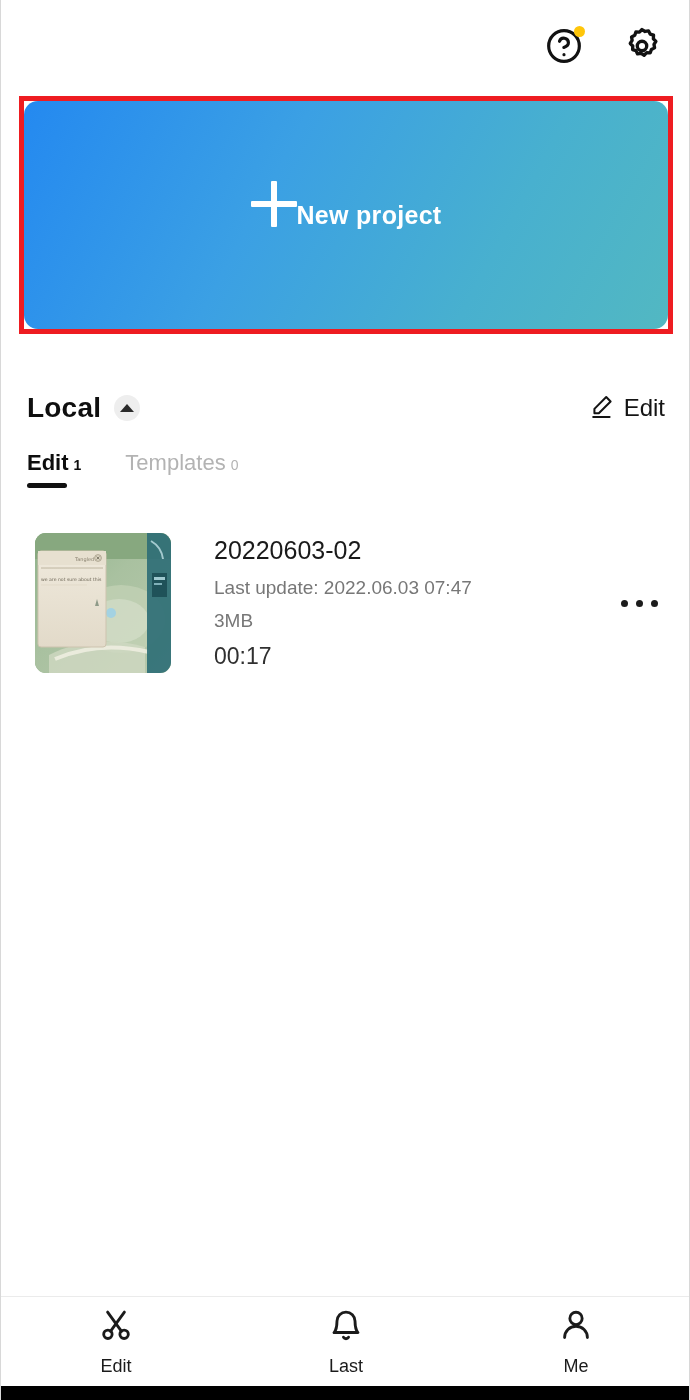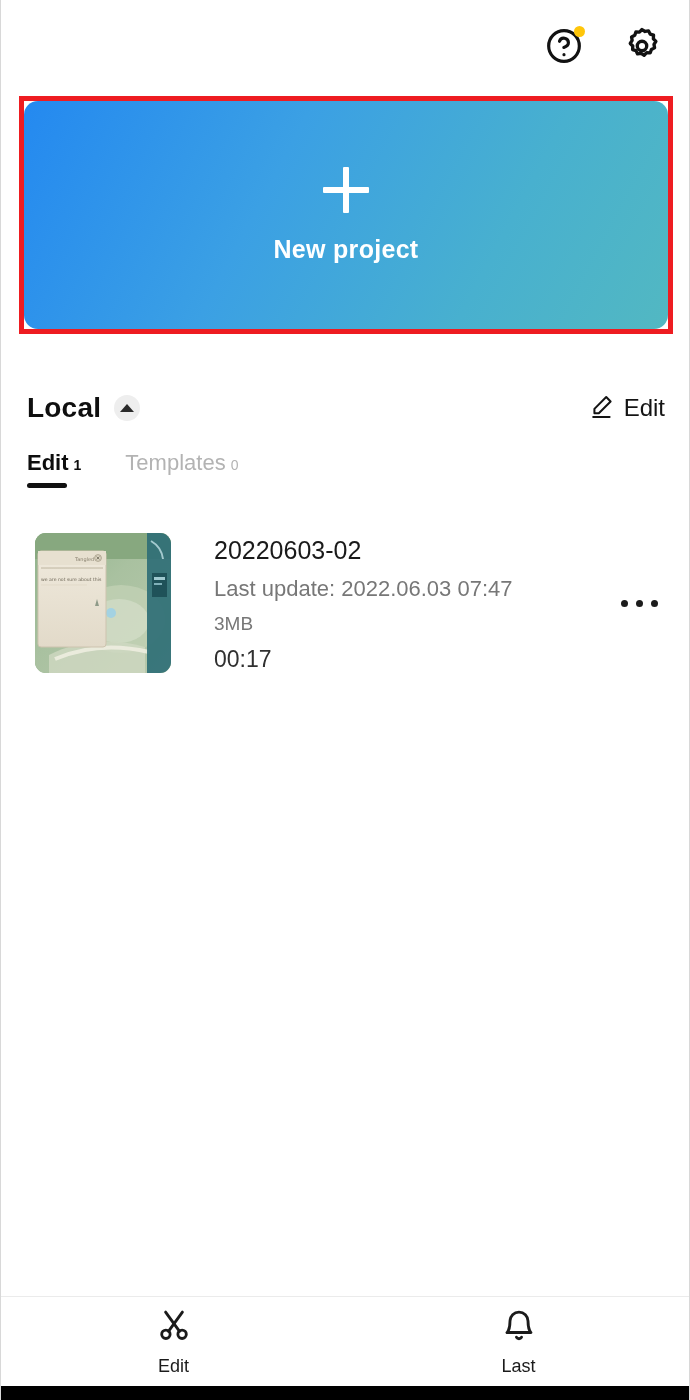--- a/index.html
+++ b/index.html
@@ -63,21 +63,21 @@
     height: 238px;
     border: 5px solid #ee1c21;
     background: #ffffff;
   }
   .banner {
     width: 100%;
     height: 100%;
     border-radius: 14px;
     background: linear-gradient(118deg, #2489f0 0%, #3ba0e4 38%, #48b0cf 72%, #52b8c2 100%);
     display: flex;
-    flex-direction: column;
+    flex-direction: row;
     align-items: center;
     justify-content: center;
     cursor: pointer;
   }
   .banner-plus {
     width: 46px;
     height: 46px;
     position: relative;
     margin-bottom: 22px;
   }
@@ -204,21 +204,21 @@
     flex: 1;
     min-width: 0;
   }
   .proj-title {
     font-size: 25px;
     color: #1a1a1a;
     line-height: 1.1;
     margin-bottom: 13px;
   }
   .proj-meta {
-    font-size: 22px;
+    font-size: 19px;
     color: #777777;
     line-height: 1.0;
     margin-bottom: 14px;
   }
   .proj-size {
     font-size: 19px;
     color: #777777;
     line-height: 1.0;
     margin-bottom: 15px;
   }
@@ -418,17 +418,26 @@
     <div class="nav-item">
       <span>
         <svg width="36" height="36" viewBox="0 0 24 24" fill="none" stroke="#1b1b1b" stroke-width="1.9" stroke-linecap="round" stroke-linejoin="round">
           <path d="M18 9.4a6 6 0 1 0-12 0c0 6-2 7.6-2 7.6h16s-2-1.6-2-7.6z"></path>
           <path d="M13.7 20.2a2 2 0 0 1-3.4 0"></path>
         </svg>
       </span>
       <span class="nav-label">Last</span>
     </div>
 
+    <div class="nav-item">
+      <span>
+        <svg width="36" height="36" viewBox="0 0 24 24" fill="none" stroke="#1b1b1b" stroke-width="1.9" stroke-linecap="round" stroke-linejoin="round">
+          <circle cx="12" cy="7.6" r="4.1"></circle>
+          <path d="M4.4 20.4a7.6 7.6 0 0 1 15.2 0"></path>
+        </svg>
+      </span>
+      <span class="nav-label">Me</span>
+    </div>
 
   </div>
 
   <div class="home-indicator"></div>
 </div>
 
 </body></html>

